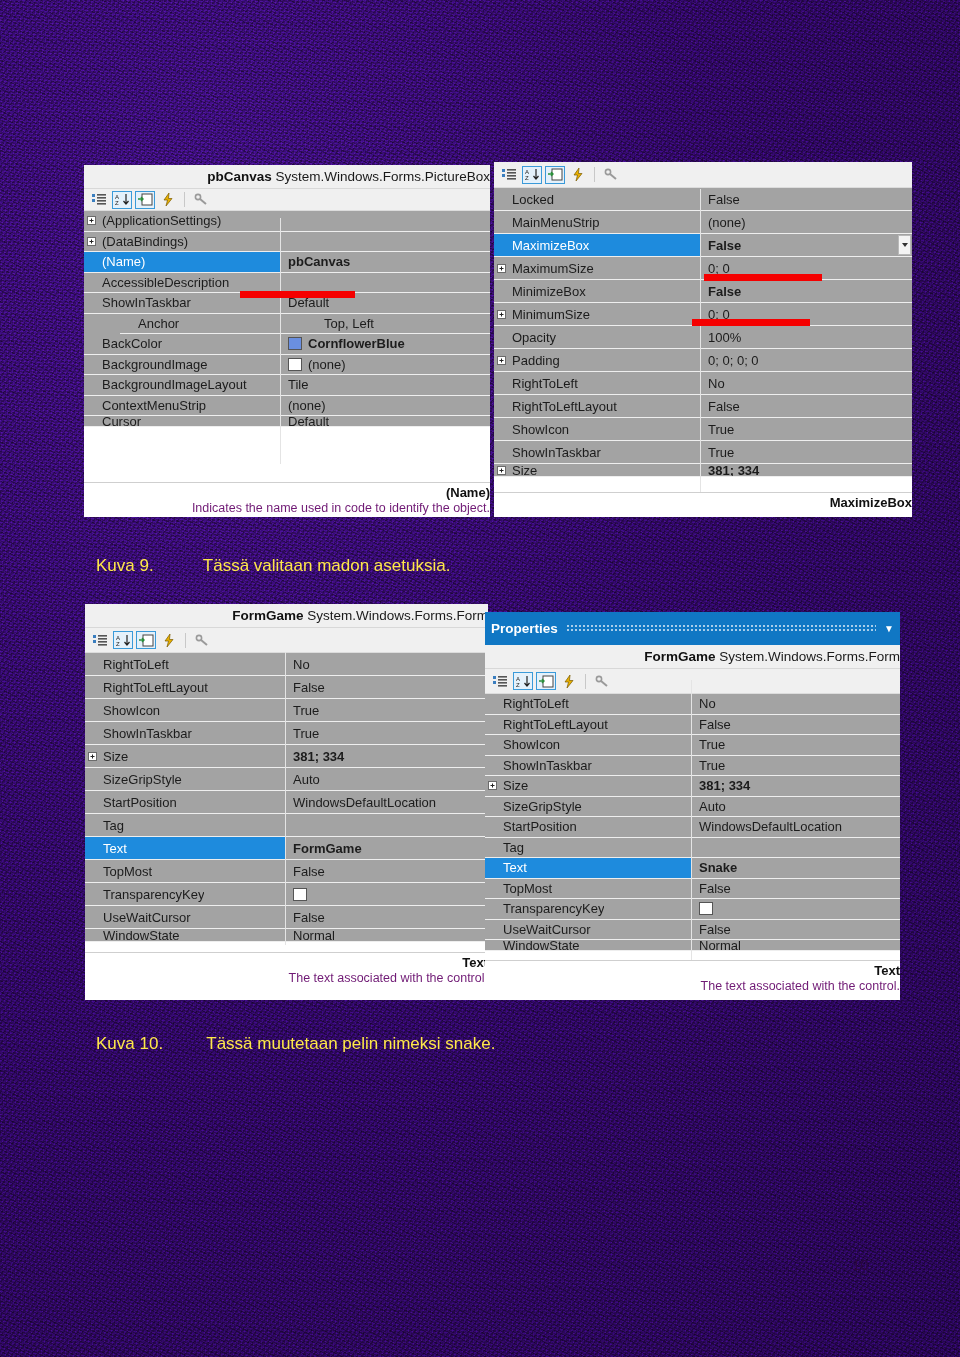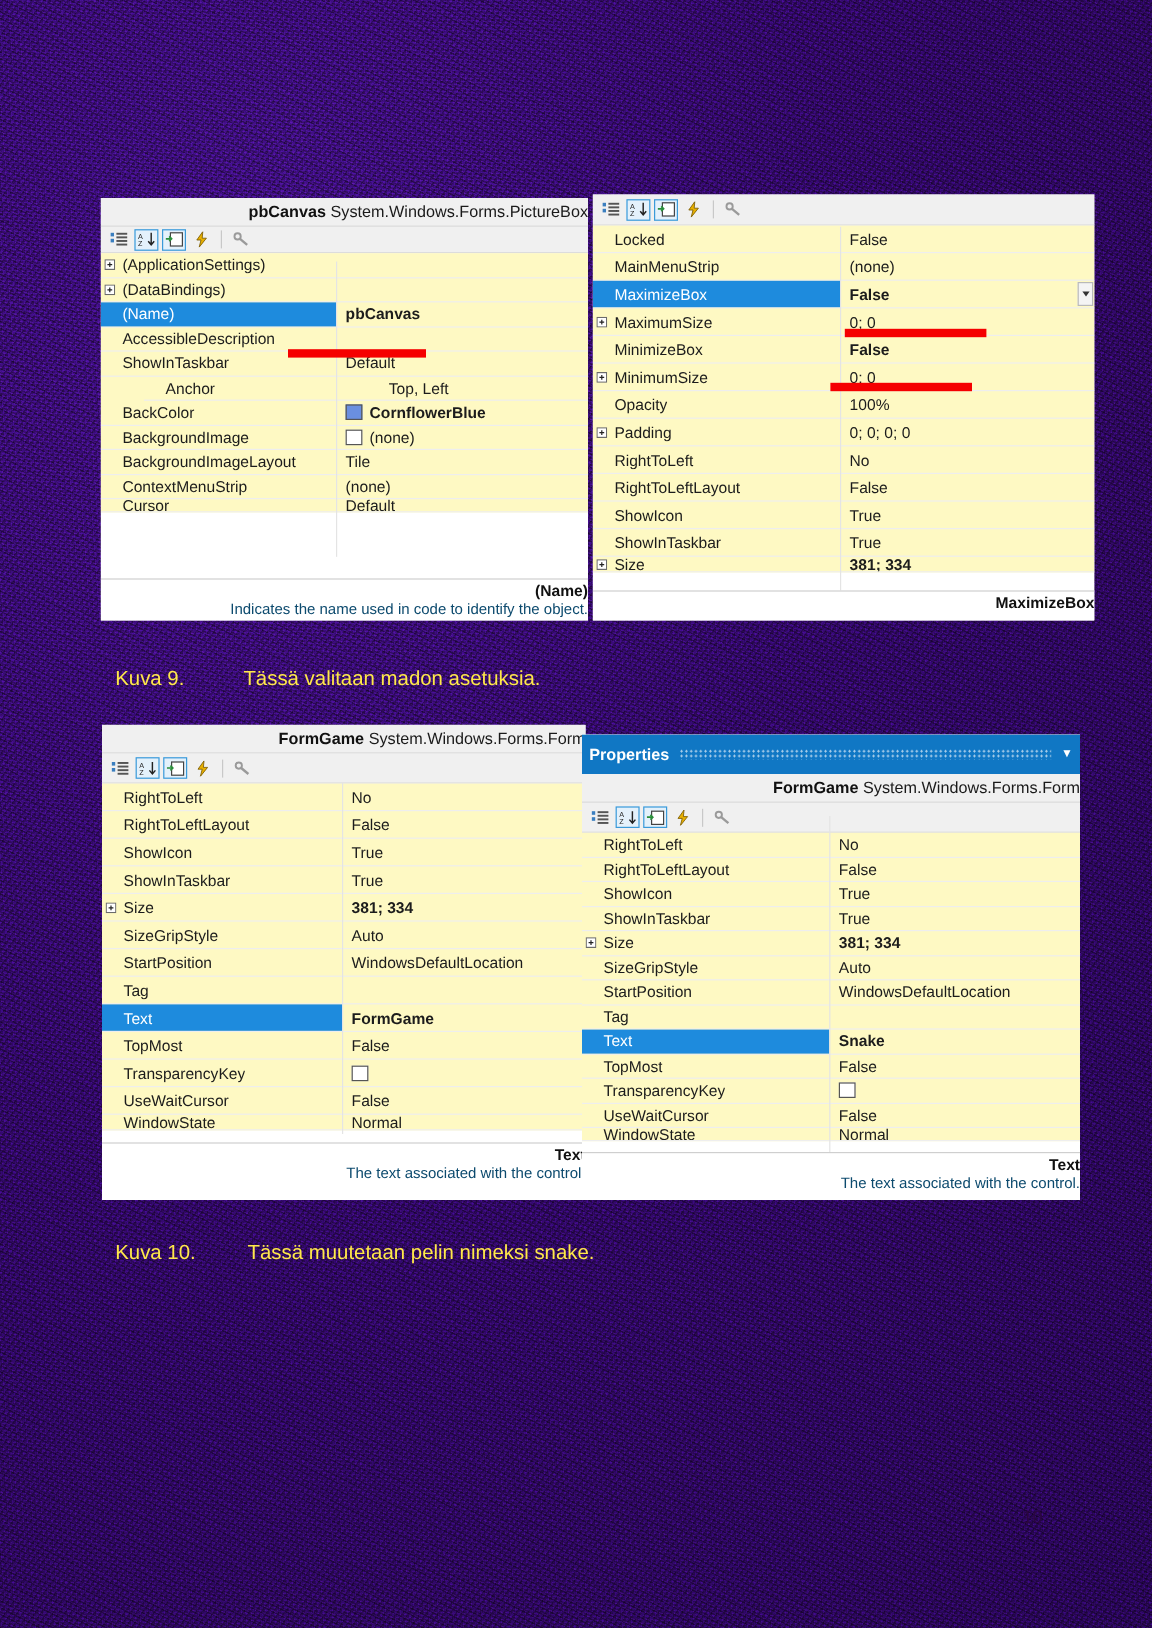--- a/index.html
+++ b/index.html
@@ -47,39 +47,39 @@
   .toolbar{
     background:#f0f0f0;border-bottom:1px solid #dcdcdc;
     display:flex;align-items:center;gap:3px;padding:3px 5px;height:22px;box-sizing:border-box;
   }
   .tb{width:20px;height:18px;display:flex;align-items:center;justify-content:center;
       border:1px solid transparent;box-sizing:border-box;}
   .tb.sel{border:1px solid #3a9ad9;background:#e4f1fb;}
   .tb svg{display:block;}
   .tbsep{width:1px;height:15px;background:#c8c8c8;margin:0 3px;}
 
-  .grid{background:#fef9c3;}
+  .grid{background:#a3a3a3;}
   .row{display:flex;align-items:center;height:22px;font-size:13px;color:#1c1c1c;
        border-bottom:1px solid #eeeeee;position:relative;box-sizing:border-box;}
   .row .exp{width:15px;flex:0 0 15px;display:flex;align-items:center;justify-content:center;}
   .row .exp svg{display:block;}
   .row .nm{flex:0 0 auto;padding-left:3px;white-space:nowrap;overflow:hidden;}
   .row .val{position:absolute;white-space:nowrap;display:flex;align-items:center;gap:6px;}
   .row.sel .nmwrap{background:#1e8bdd;}
   .nmwrap{display:flex;align-items:center;height:100%;box-sizing:border-box;}
   .row.sel .nm{color:#fff;}
   .row .val.bold{font-weight:bold;}
   .swatch{width:14px;height:13px;border:1px solid #555;box-sizing:border-box;display:inline-block;}
   .vsep{position:absolute;top:0;bottom:0;width:1px;background:#e4e4e4;}
 
   .redbar{position:absolute;background:#f50000;height:7px;}
 
   .descpane{position:absolute;left:0;right:0;background:#fff;border-top:1px solid #cfcfcf;}
   .desc-t{font-size:13px;font-weight:bold;color:#111;padding:2px 0 0 6px;}
-  .desc-b{font-size:12.5px;color:#0c4a6e;padding:1px 0 0 6px;}
+  .desc-b{font-size:12.5px;color:#701a75;padding:1px 0 0 6px;}
 
   .combo-arrow{position:absolute;width:13px;height:20px;border:1px solid #b9b9b9;
     background:#f4f4f4;display:flex;align-items:center;justify-content:center;box-sizing:border-box;}
   .combo-arrow i{border-left:3px solid transparent;border-right:3px solid transparent;
     border-top:4px solid #333;display:block;}
 
   .caption{
     position:absolute;color:#ffe84a;font-size:17px;white-space:nowrap;
     font-family:"Liberation Sans", sans-serif;
   }

